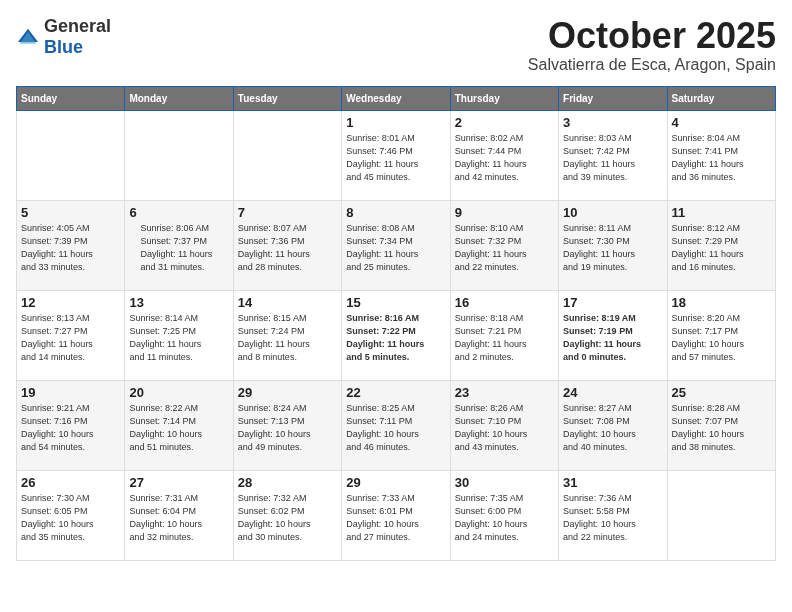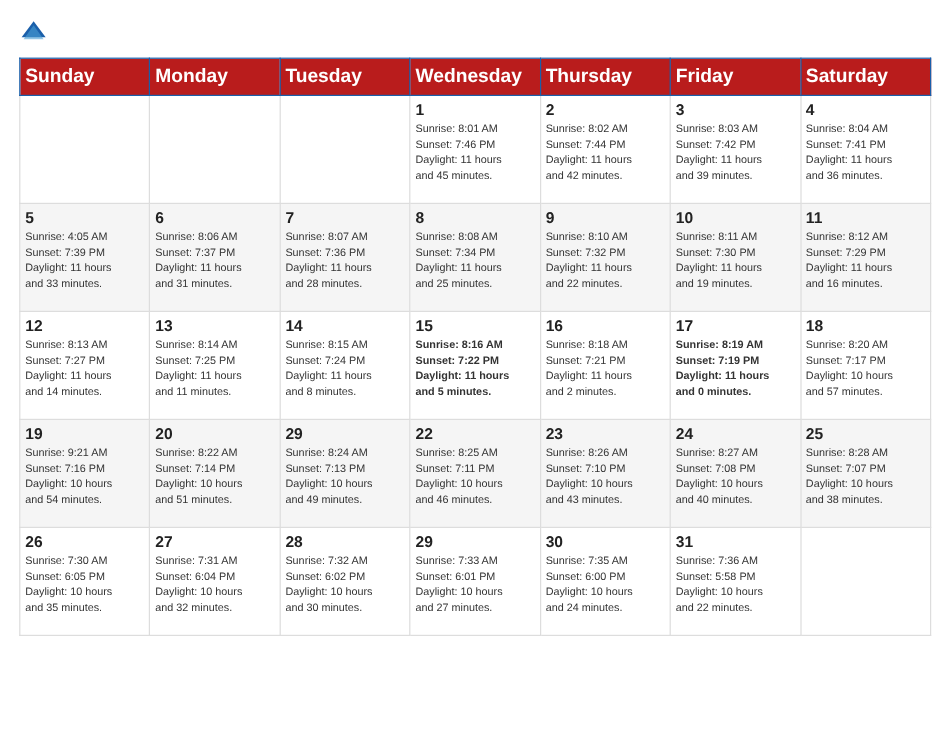--- a/index.html
+++ b/index.html
@@ -47,23 +47,23 @@
     .location-title {
       font-size: 16px;
       color: #444;
     }
     table {
       width: 100%;
       border-collapse: collapse;
       table-layout: fixed;
     }
     thead tr th {
-      background-color: #b91c1c;
+      background-color: #737373;
       color: #fff;
-      font-size: 16px;
+      font-size: 10px;
       font-weight: bold;
       padding: 6px 4px;
       text-align: left;
       border: 1px solid #1a5faa;
     }
     tbody tr {
       border-bottom: 1px solid #ccc;
     }
     tbody tr:nth-child(odd) {
       background-color: #fff;
@@ -94,20 +94,28 @@
   </style>
 </head>
 <body>
 
 <div class="header">
   <div class="logo">
     <svg class="logo-icon" viewBox="0 0 28 24" xmlns="http://www.w3.org/2000/svg">
       <polygon points="14,2 26,18 2,18" fill="#1a5faa"></polygon>
       <polygon points="14,6 24,20 4,20" fill="#4a9fd4" opacity="0.6"></polygon>
     </svg>
+    <div>
+      <span class="logo-text-general">General</span><br>
+      <span class="logo-text-blue">Blue</span>
+    </div>
+  </div>
+  <div class="title-block">
+    <div class="month-title">October 2025</div>
+    <div class="location-title">Salvatierra de Esca, Aragon, Spain</div>
   </div>
 </div>
 
 <table>
   <thead>
     <tr>
     <th>Sunday</th>
         <th>Monday</th>
         <th>Tuesday</th>
         <th>Wednesday</th>
@@ -153,21 +161,21 @@
       <tr>
         <td>
           <span class="day-number">5</span>
           <div class="day-info" style="white-space: pre-line;">Sunrise: 4:05 AM
 Sunset: 7:39 PM
 Daylight: 11 hours
 and 33 minutes.</div>
         </td>
         <td>
           <span class="day-number">6</span>
-          <div class="day-info" style="white-space: pre-line;">Sunrise: 8:06 AM
+          <div class="day-info" style="white-space: pre-line; margin-left: 11px;">Sunrise: 8:06 AM
 Sunset: 7:37 PM
 Daylight: 11 hours
 and 31 minutes.</div>
         </td>
         <td>
           <span class="day-number">7</span>
           <div class="day-info" style="white-space: pre-line;">Sunrise: 8:07 AM
 Sunset: 7:36 PM
 Daylight: 11 hours
 and 28 minutes.</div>

